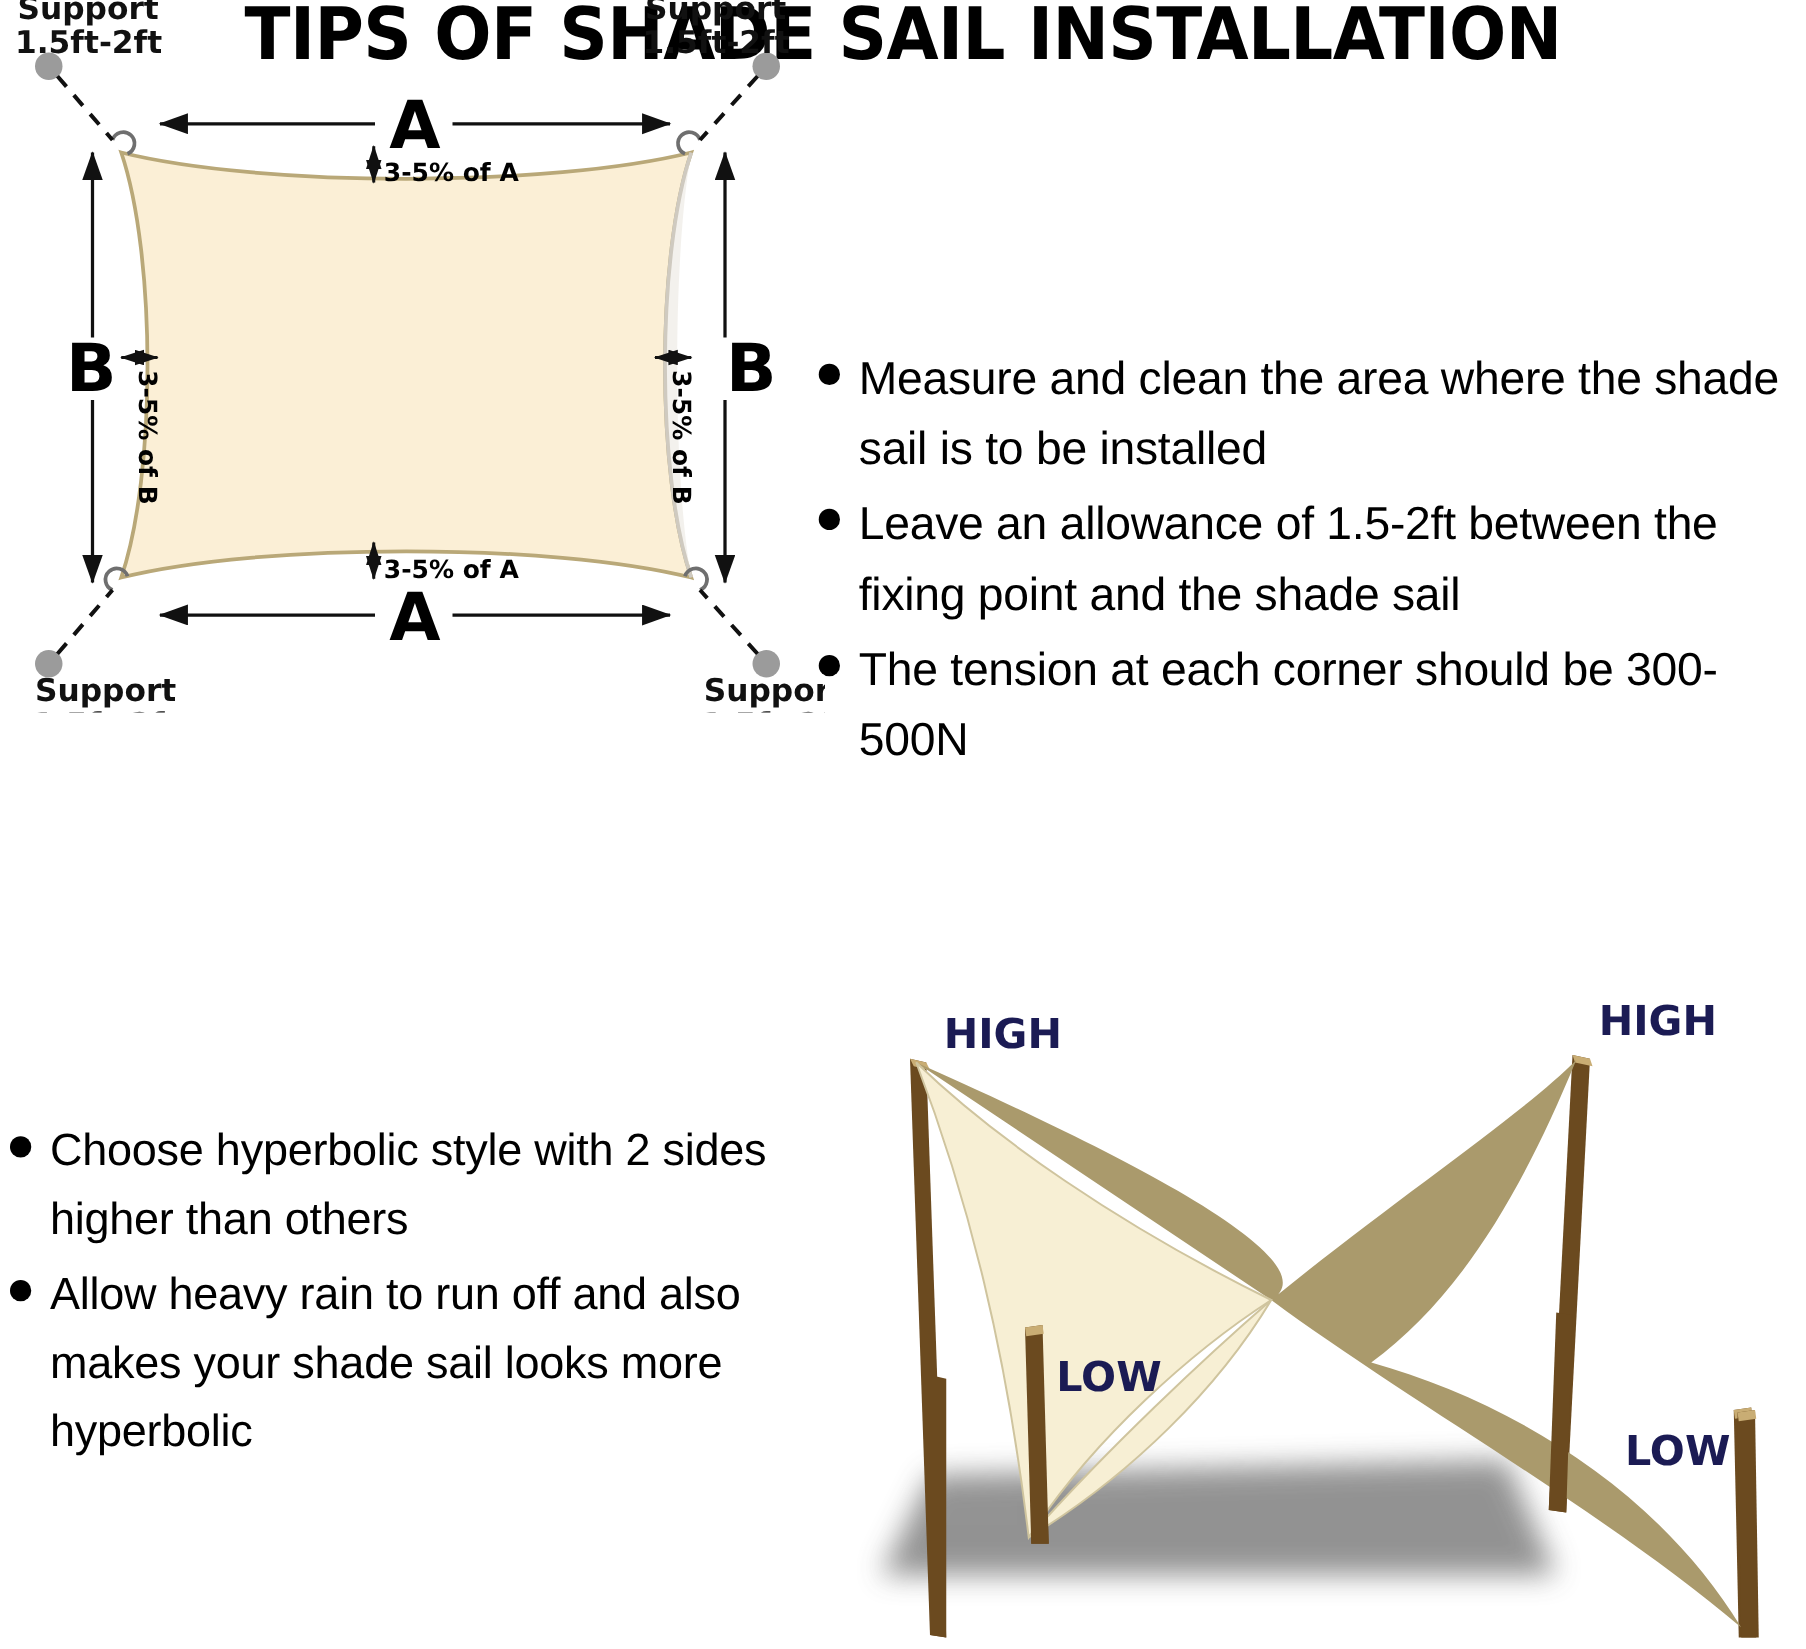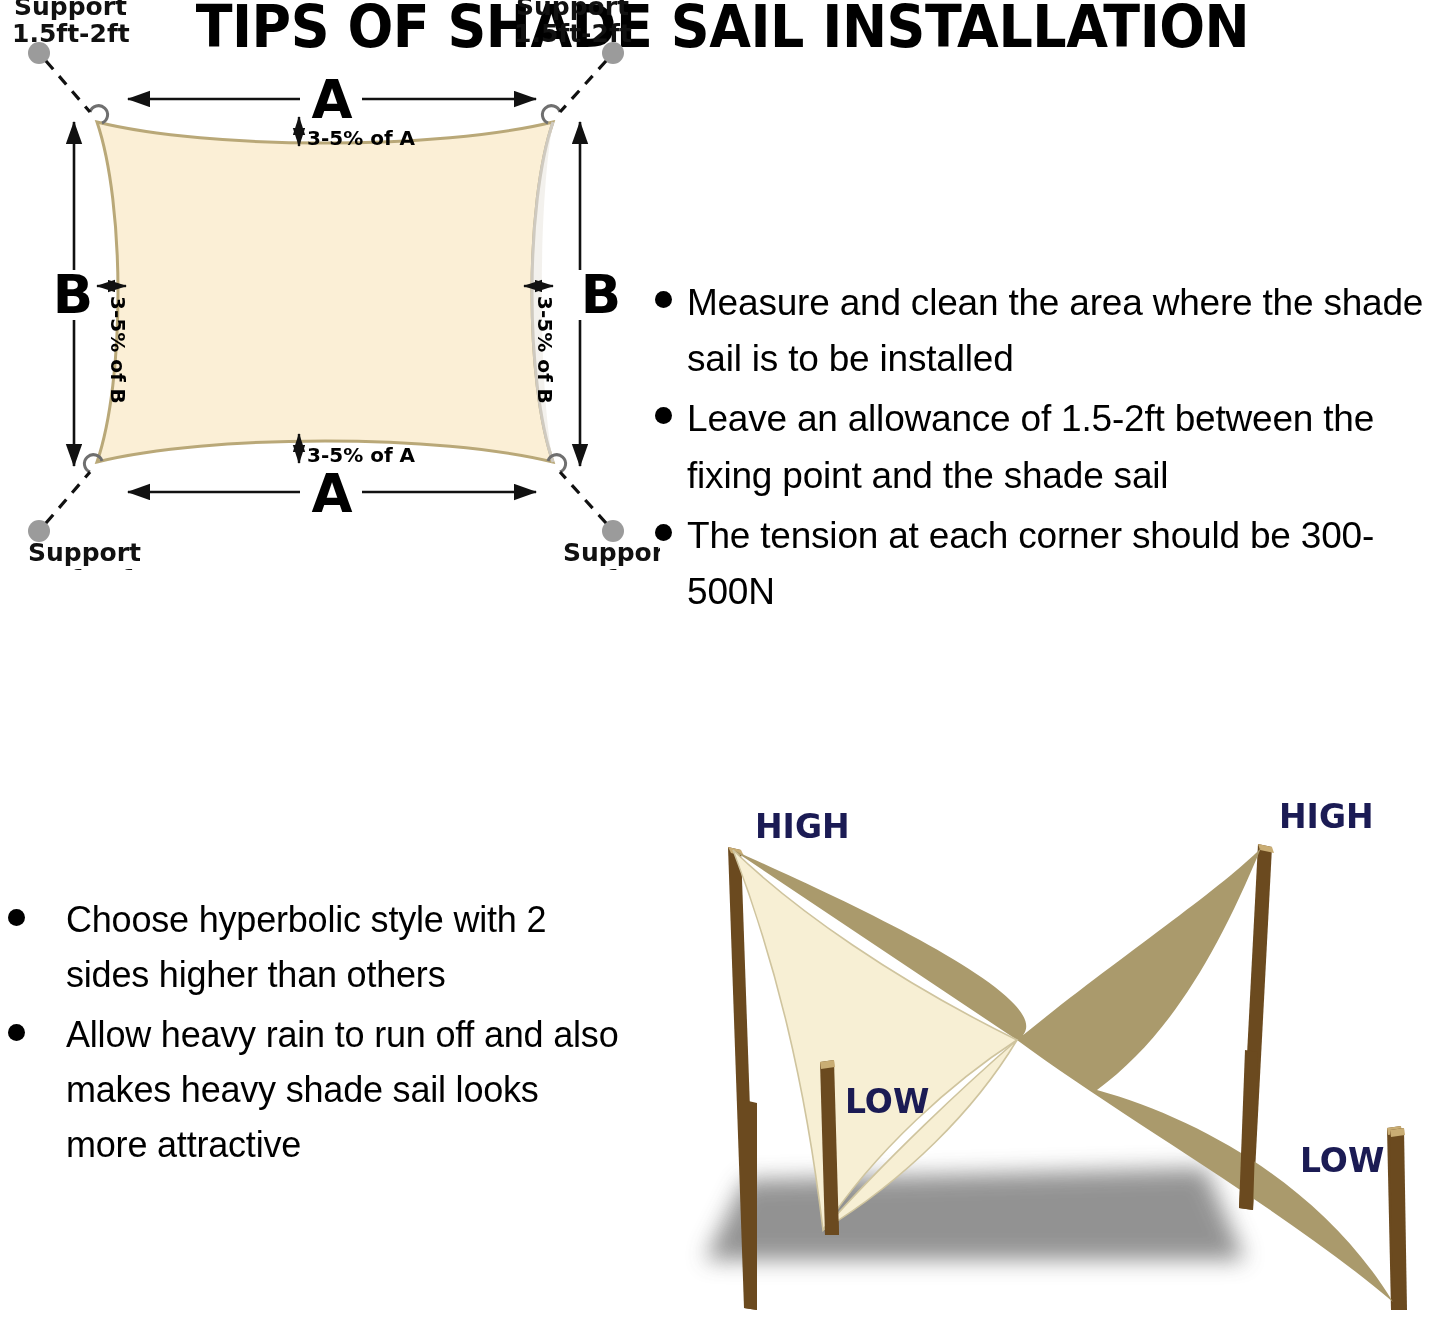--- a/index.html
+++ b/index.html
@@ -27,21 +27,21 @@
     flex:0 0 auto;width:17px;height:17px;border-radius:50%;
     background:#000;margin-top:16px;margin-right:15px;
   }
   .btext{font-size:37px;line-height:1.52;letter-spacing:-0.2px;}
 
   #bullets-right{left:655px;top:275px;width:800px;}
   #bullets-right .bullet-row{margin-bottom:4px;}
 
   #bullets-left{left:8px;top:893px;width:615px;}
   #bullets-left .bullet-row{margin-bottom:6px;}
-  #bullets-left .btext{font-size:36px;margin-left:26px;}
+  #bullets-left .btext{font-size:36px;}
 
   .lbl{font-family:"DejaVu Sans",sans-serif;}
 </style>
 </head>
 <body>
 
 <div id="title">TIPS OF SHADE SAIL INSTALLATION</div>
 
 <div class="svgbox" id="diagram-top" style="left:0;top:160;width:660px;height:570px;">
 <svg width="660" height="570" viewBox="0 0 660 570" xmlns="http://www.w3.org/2000/svg">
@@ -161,21 +161,21 @@
   </div>
 </div>
 
 <div class="bullets" id="bullets-left">
   <div class="bullet-row">
     <span class="dot"></span>
     <span class="btext">Choose hyperbolic style with 2 sides higher than others</span>
   </div>
   <div class="bullet-row">
     <span class="dot"></span>
-    <span class="btext">Allow heavy rain to run off and also makes heavy shade sail looks more attractive</span>
+    <span class="btext">Allow heavy rain to run off and also makes your shade sail looks more hyperbolic</span>
   </div>
 </div>
 
 <div class="svgbox" id="diagram-bottom" style="left:645px;top:790px;width:800px;height:529px;font-weight:bold;">
 <svg width="800" height="529" viewBox="0 0 800 529" xmlns="http://www.w3.org/2000/svg">
   <defs>
     <filter id="blur" x="-30%" y="-60%" width="160%" height="220%">
       <feGaussianBlur stdDeviation="11"></feGaussianBlur>
     </filter>
   </defs>

